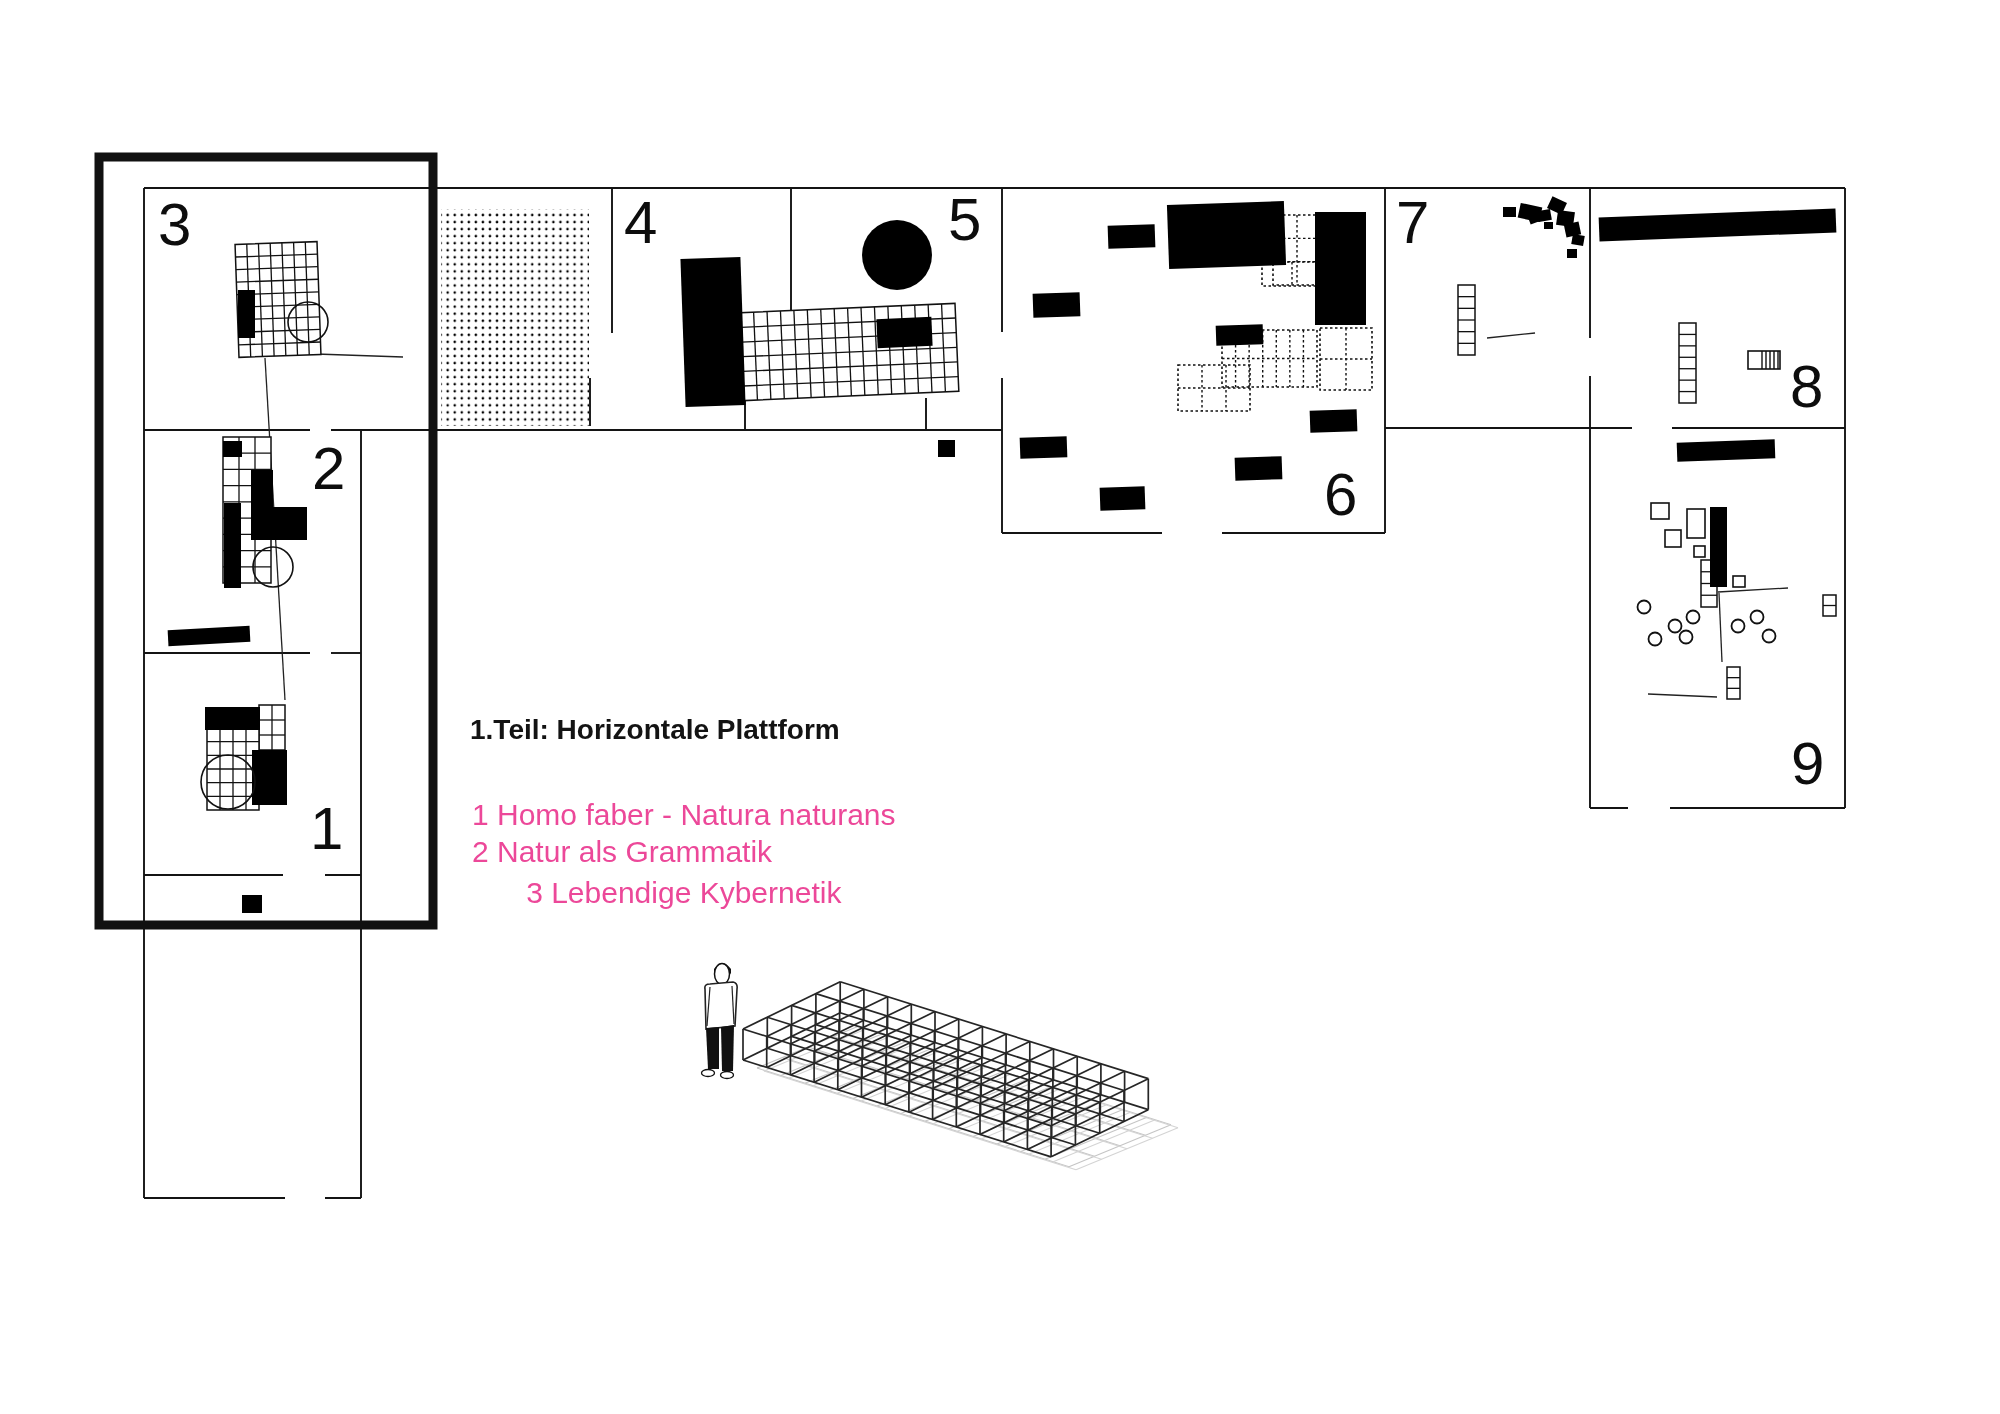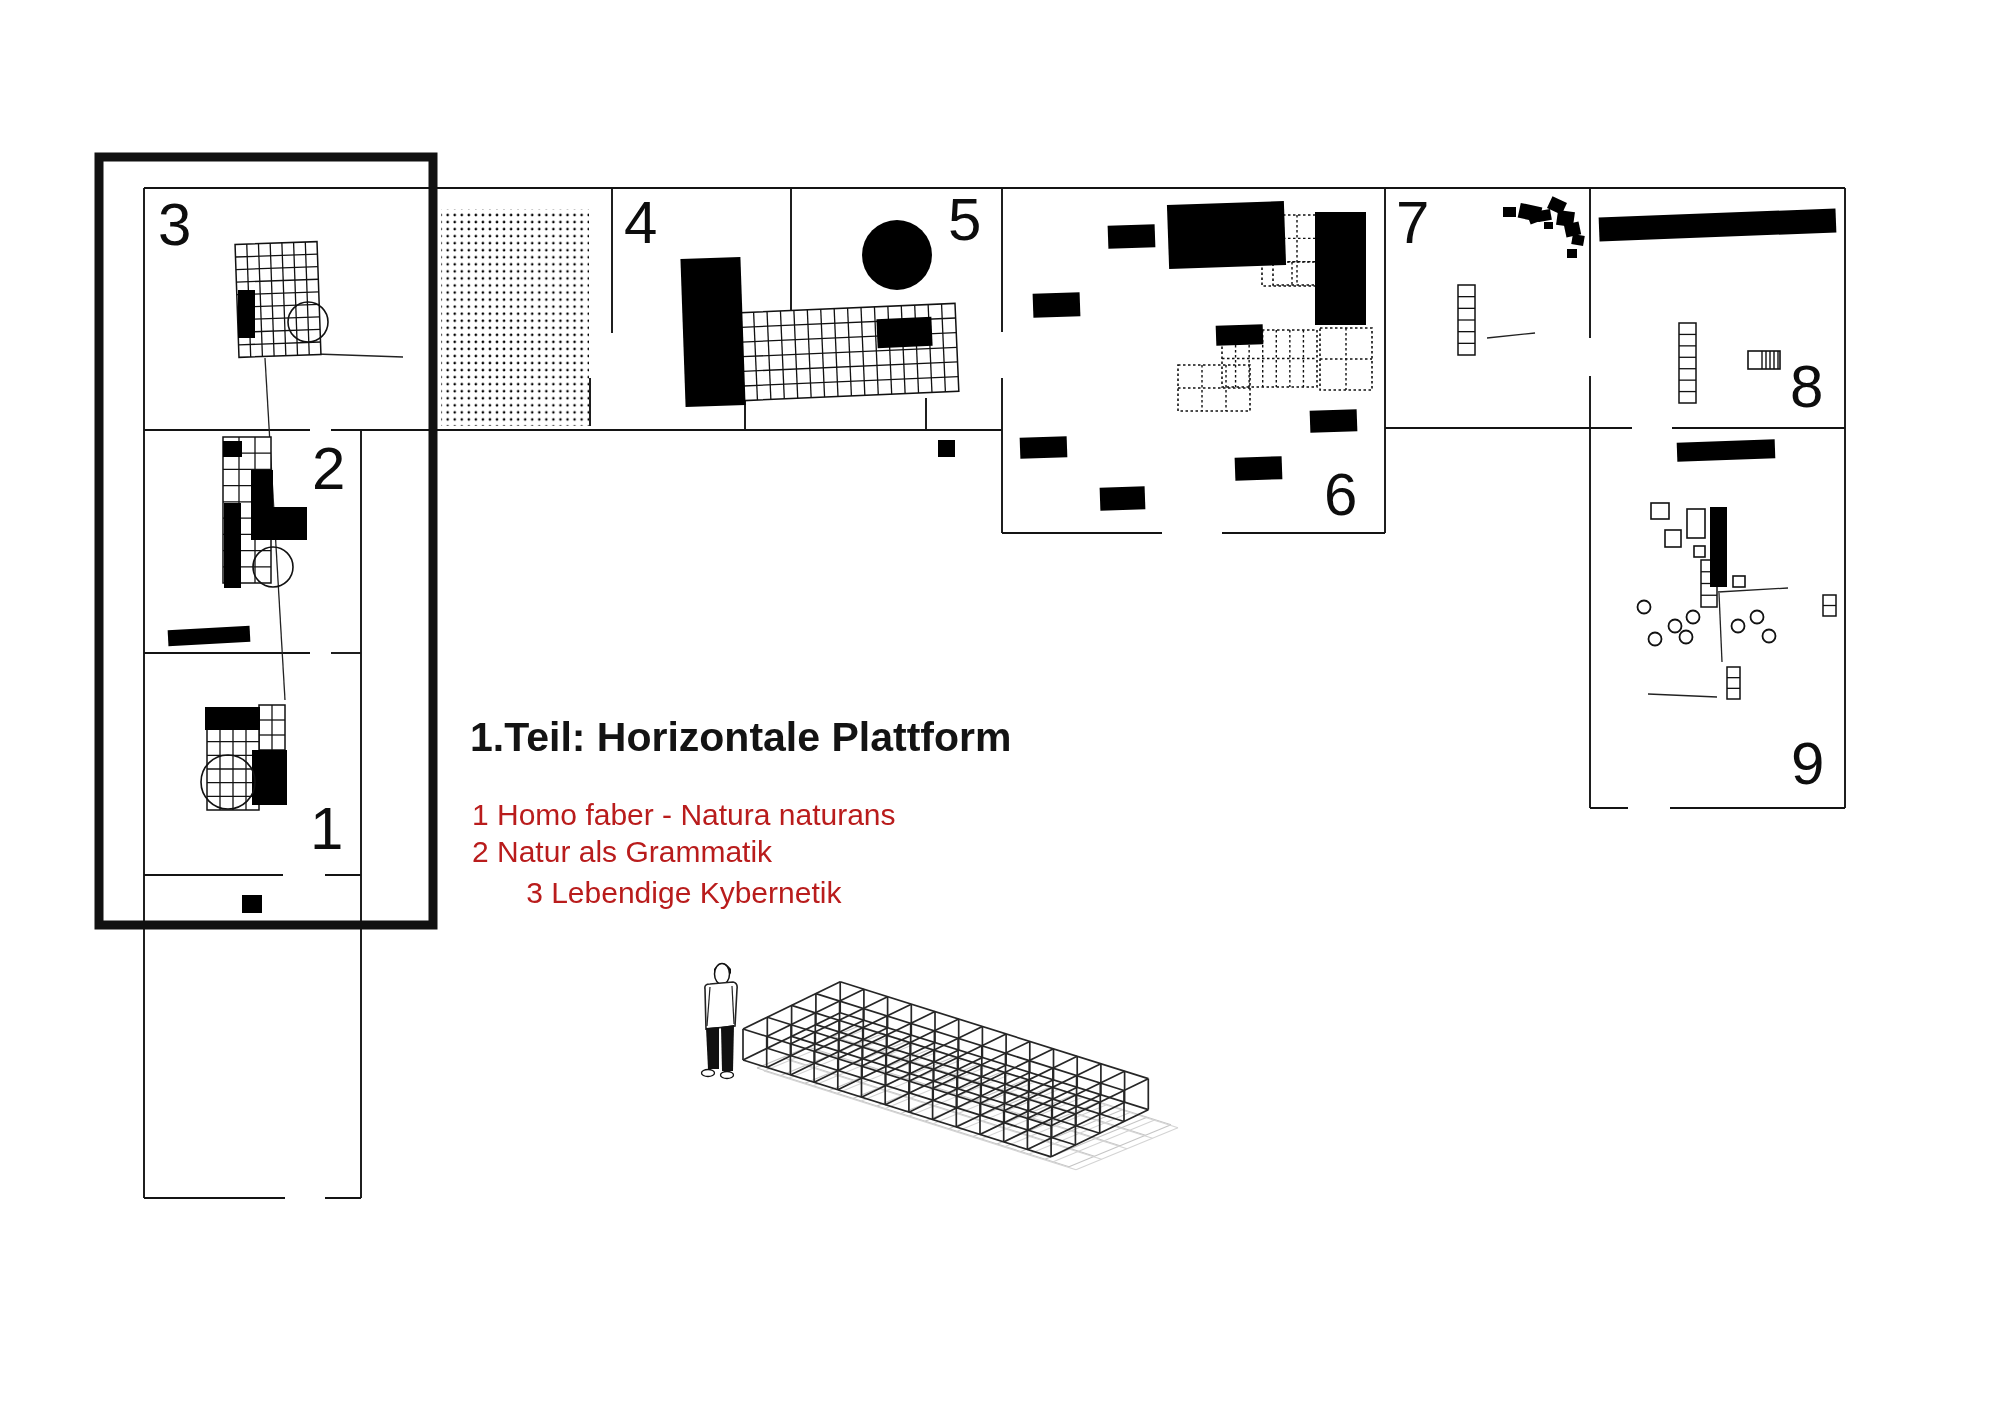--- a/index.html
+++ b/index.html
@@ -1,22 +1,22 @@
 <!DOCTYPE html>
 <html><head>
 <meta charset="utf-8">
 <style>
   html,body{margin:0;padding:0;background:#ffffff;}
   body{width:2000px;height:1414px;position:relative;overflow:hidden;
        font-family:"Liberation Sans",sans-serif;}
   .canvas{position:absolute;inset:0;}
   svg.plan{position:absolute;left:0;top:0;}
   .sec-label{position:absolute;font-size:60px;font-weight:400;color:#0d0d0d;line-height:1;}
-  .title{position:absolute;left:470px;top:714px;font-size:41px;font-weight:bold;color:#131313;letter-spacing:0;}
-  .legend{position:absolute;left:472px;top:796px;font-size:30px;color:#b91c1c;line-height:37px;}
+  .title{position:absolute;left:470px;top:714px;font-size:28px;font-weight:bold;color:#131313;letter-spacing:0;}
+  .legend{position:absolute;left:472px;top:796px;font-size:30px;color:#ec4899;line-height:37px;}
   .legend div{white-space:nowrap;}
   .legend .gap{margin-top:4px;text-align:center;}
 </style>
 </head>
 <body>
 
 <div class="canvas">
 
   <svg class="plan" width="2000" height="1414" viewBox="0 0 2000 1414">
     <defs>

